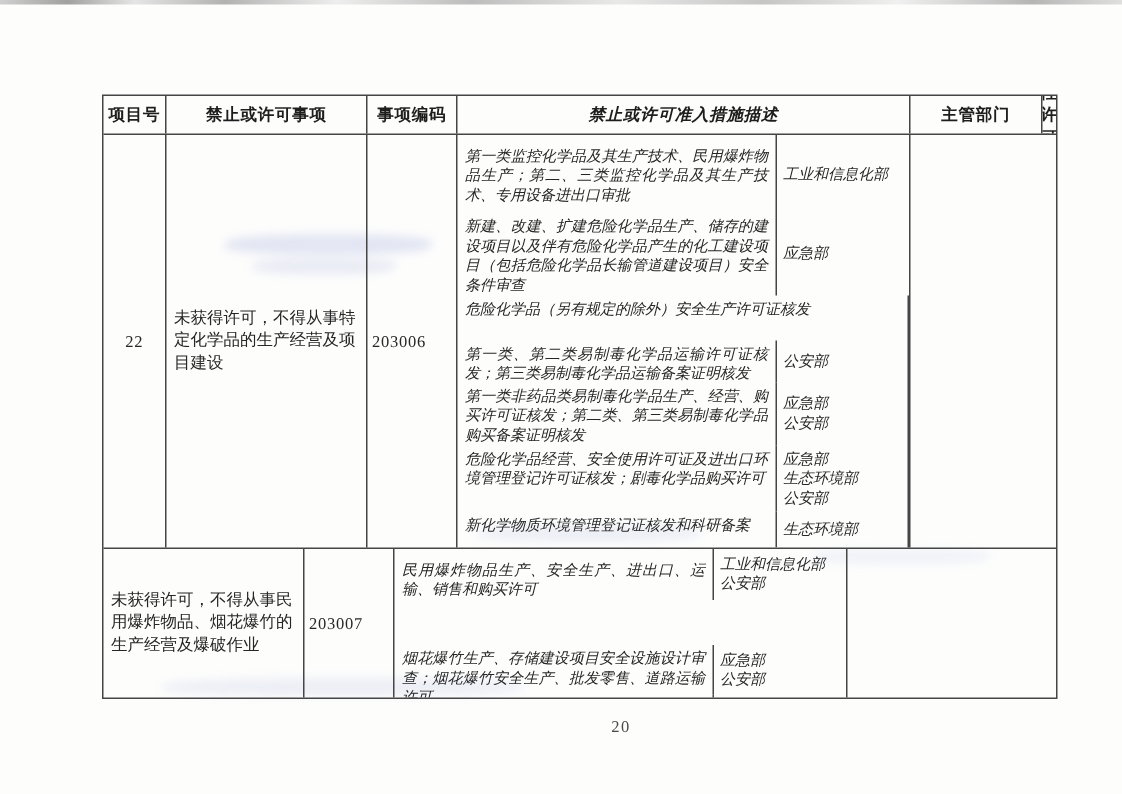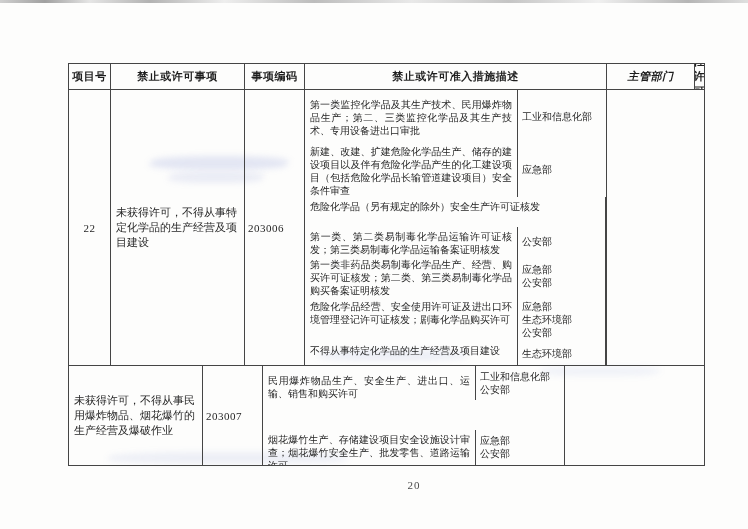--- a/index.html
+++ b/index.html
@@ -39,21 +39,21 @@
   .t-row{display:flex;border-bottom:1px solid #454545;}
   .t-row:last-child{border-bottom:none;}
   .cell{
     box-sizing:border-box;border-right:1px solid #454545;
     overflow:hidden;
   }
   .cell:last-child{border-right:none;}
   .c-id   {flex:0 0 42px; display:flex;align-items:center;justify-content:center;}
   .c-item {flex:0 0 134px;display:flex;align-items:center;padding:2px 5px;}
   .c-code {flex:0 0 60px; display:flex;align-items:center;justify-content:flex-start;padding-left:3px;}
-  .c-meas {flex:0 0 302px;display:flex;flex-direction:column;padding:0;}
+  .c-meas {flex:0 0 302px;display:flex;flex-direction:column;padding:0;font-style:italic;}
   .c-local{flex:1;}
   
   .t-head{height:25px;}
   .t-head .cell{
     display:flex;align-items:center;justify-content:center;
     font-weight:bold;font-size:11px;letter-spacing:.5px;color:#1e1e1e;
     padding:0;
   }
   
   .m-block{display:flex;box-sizing:border-box;}
@@ -87,21 +87,21 @@
 <div class="bleed b4"></div>
 <div class="bleed b5"></div>
 
 <div class="doc-table">
 
   <div class="t-row t-head">
     <div class="cell c-id">项目号</div>
     <div class="cell c-item" style="justify-content:center;">禁止或许可事项</div>
     <div class="cell c-code" style="justify-content:center;padding-left:0;">事项编码</div>
     <div class="cell c-meas" style="flex-direction:row;align-items:center;justify-content:center;">禁止或许可准入措施描述</div>
-    <div class="cell" style="flex:0 0 88px;display:flex;align-items:center;justify-content:center;font-style:italic;">主管部门</div>
+    <div class="cell" style="flex:0 0 88px;display:flex;align-items:center;justify-content:center;">主管部门</div>
     <div class="cell c-local" style="display:flex;align-items:center;justify-content:center;">地方性许可措施</div>
   </div>
 
   <div class="t-row" style="height:275px;">
     <div class="cell c-id">
       <span class="id-text">22</span>
     </div>
     <div class="cell c-item">
       <span class="item-text">未获得许可，不得从事特定化学品的生产经营及项目建设</span>
     </div>
@@ -142,21 +142,21 @@
       </div>
       <div class="m-block" style="height:44px;">
         <div class="m-desc">危险化学品经营、安全使用许可证及进出口环境管理登记许可证核发；剧毒化学品购买许可</div>
         <div class="m-dept">
           <span>应急部</span>
           <span>生态环境部</span>
           <span>公安部</span>
         </div>
       </div>
       <div class="m-block" style="height:24px;">
-        <div class="m-desc">不得从事特定化学品的生产经营及项目建设</div>
+        <div class="m-desc">新化学物质环境管理登记证核发和科研备案</div>
         <div class="m-dept">
           <span>生态环境部</span>
         </div>
       </div>
     </div>
     <div class="cell c-local"></div>
   </div>
 
   <div class="t-row" style="height:99px;">
     <div class="cell c-item">

